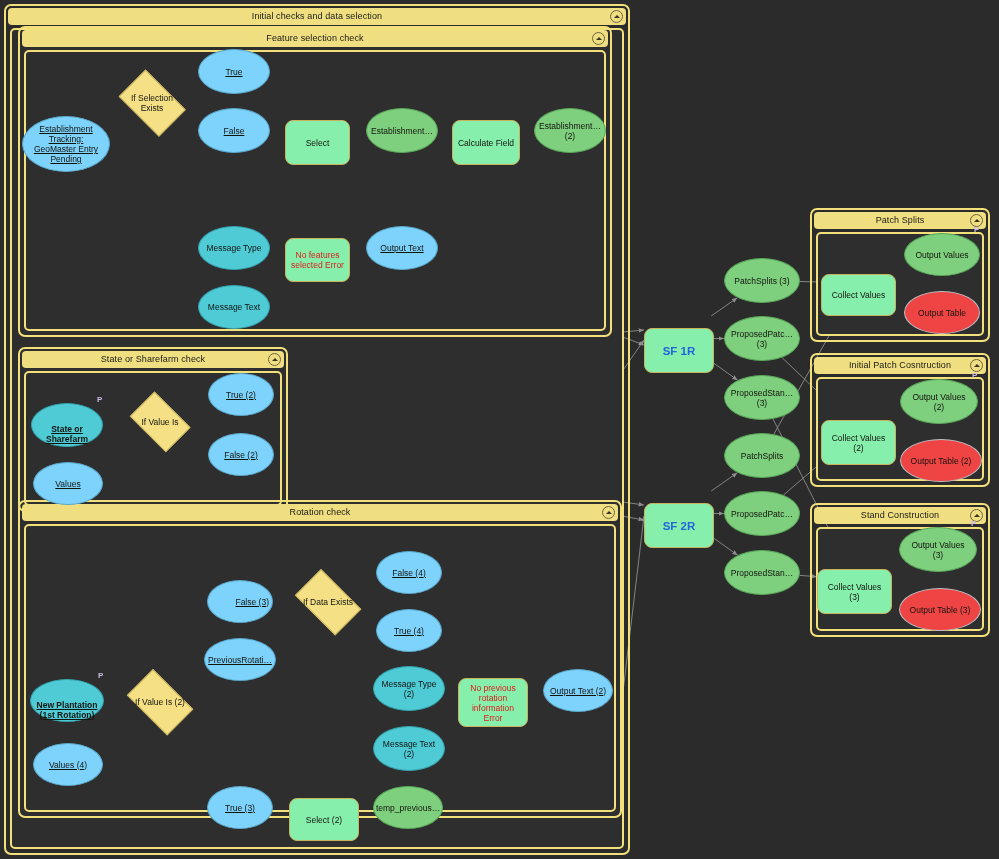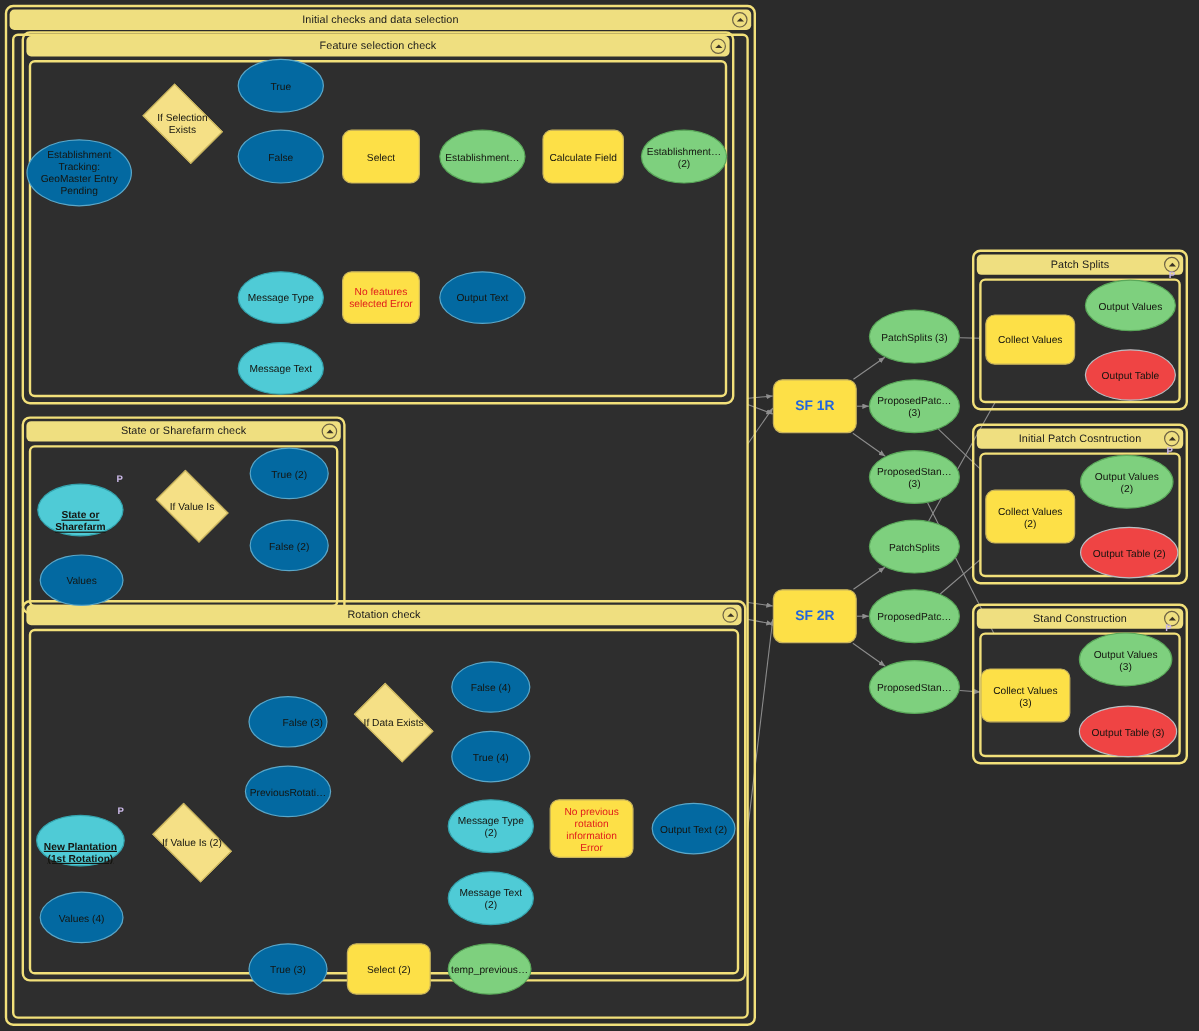--- a/index.html
+++ b/index.html
@@ -101,30 +101,31 @@
     font-size: 8.5px;
     line-height: 10px;
     z-index: 3;
     padding: 1px 3px;
     white-space: pre-line;
     border: 1px solid rgba(0,0,0,0.35);
   }
 
   
   .n-ellipse { border-radius: 50%; }
-  .n-blue    { background: #0369a1; border-color: #5aa7c9; }
+  .n-blue    { background: #7dd3fc; border-color: #5aa7c9; text-decoration: underline; }
   .n-teal    { background: #4fcbd6; border-color: #35a4ae; }
   .n-green   { background: #7ed07e; border-color: #5aa85a; }
   .n-white   { background: #ef4444; border-color: #b9bec2; }
 
   
   .n-rect {
-    background: #fde047;
+    background: #86efac;
     border: 1px solid #c9b45c;
     border-radius: 8px;
+    margin-top: 12px;
   }
   .n-rect.sf {
     color: #2266dd;
     font-weight: bold;
     font-size: 11.5px;
   }
   .n-rect.err { color: #e01b1b; }
 
   
   .n-diamond {

